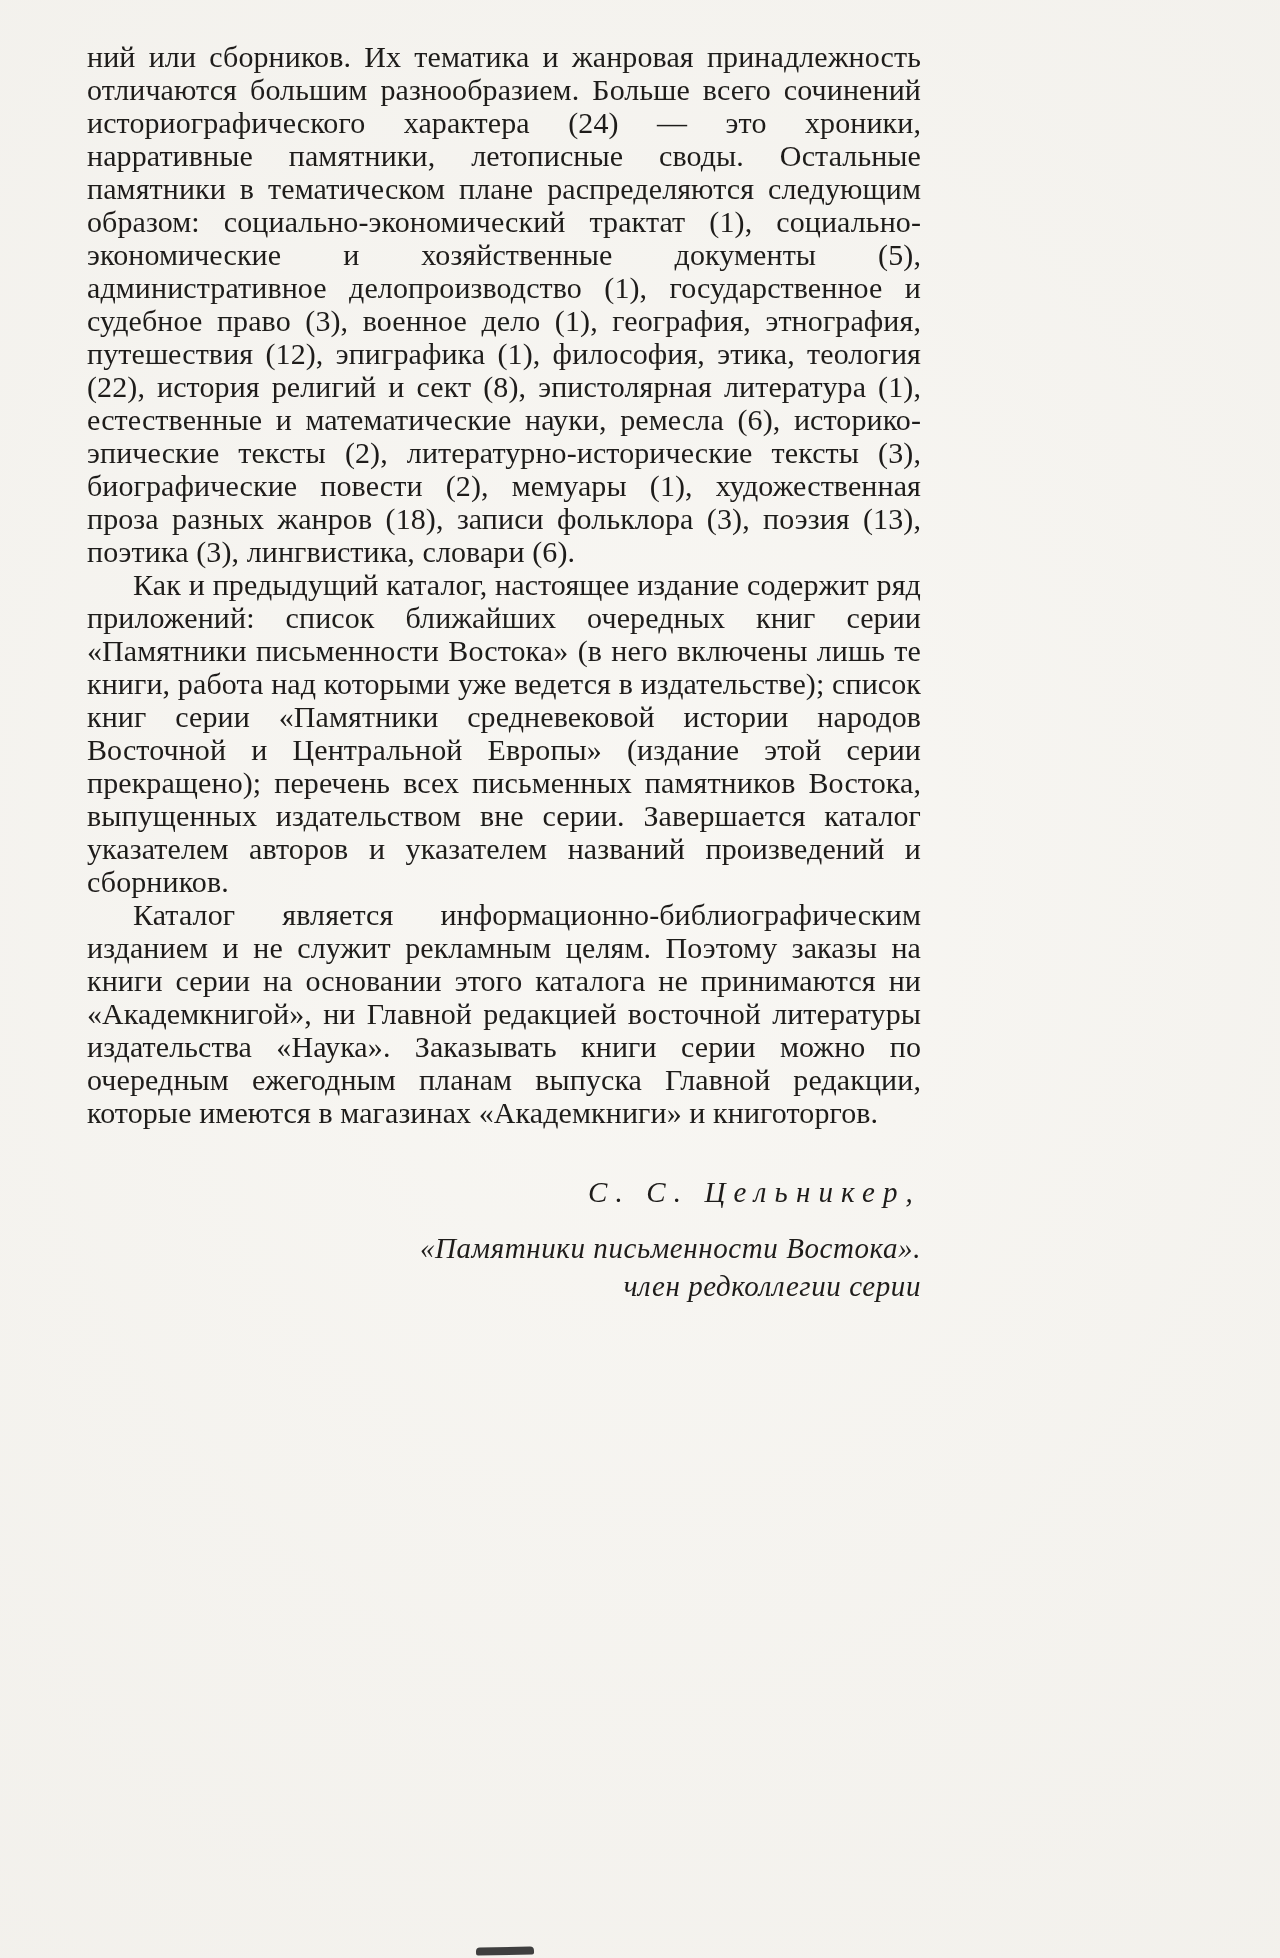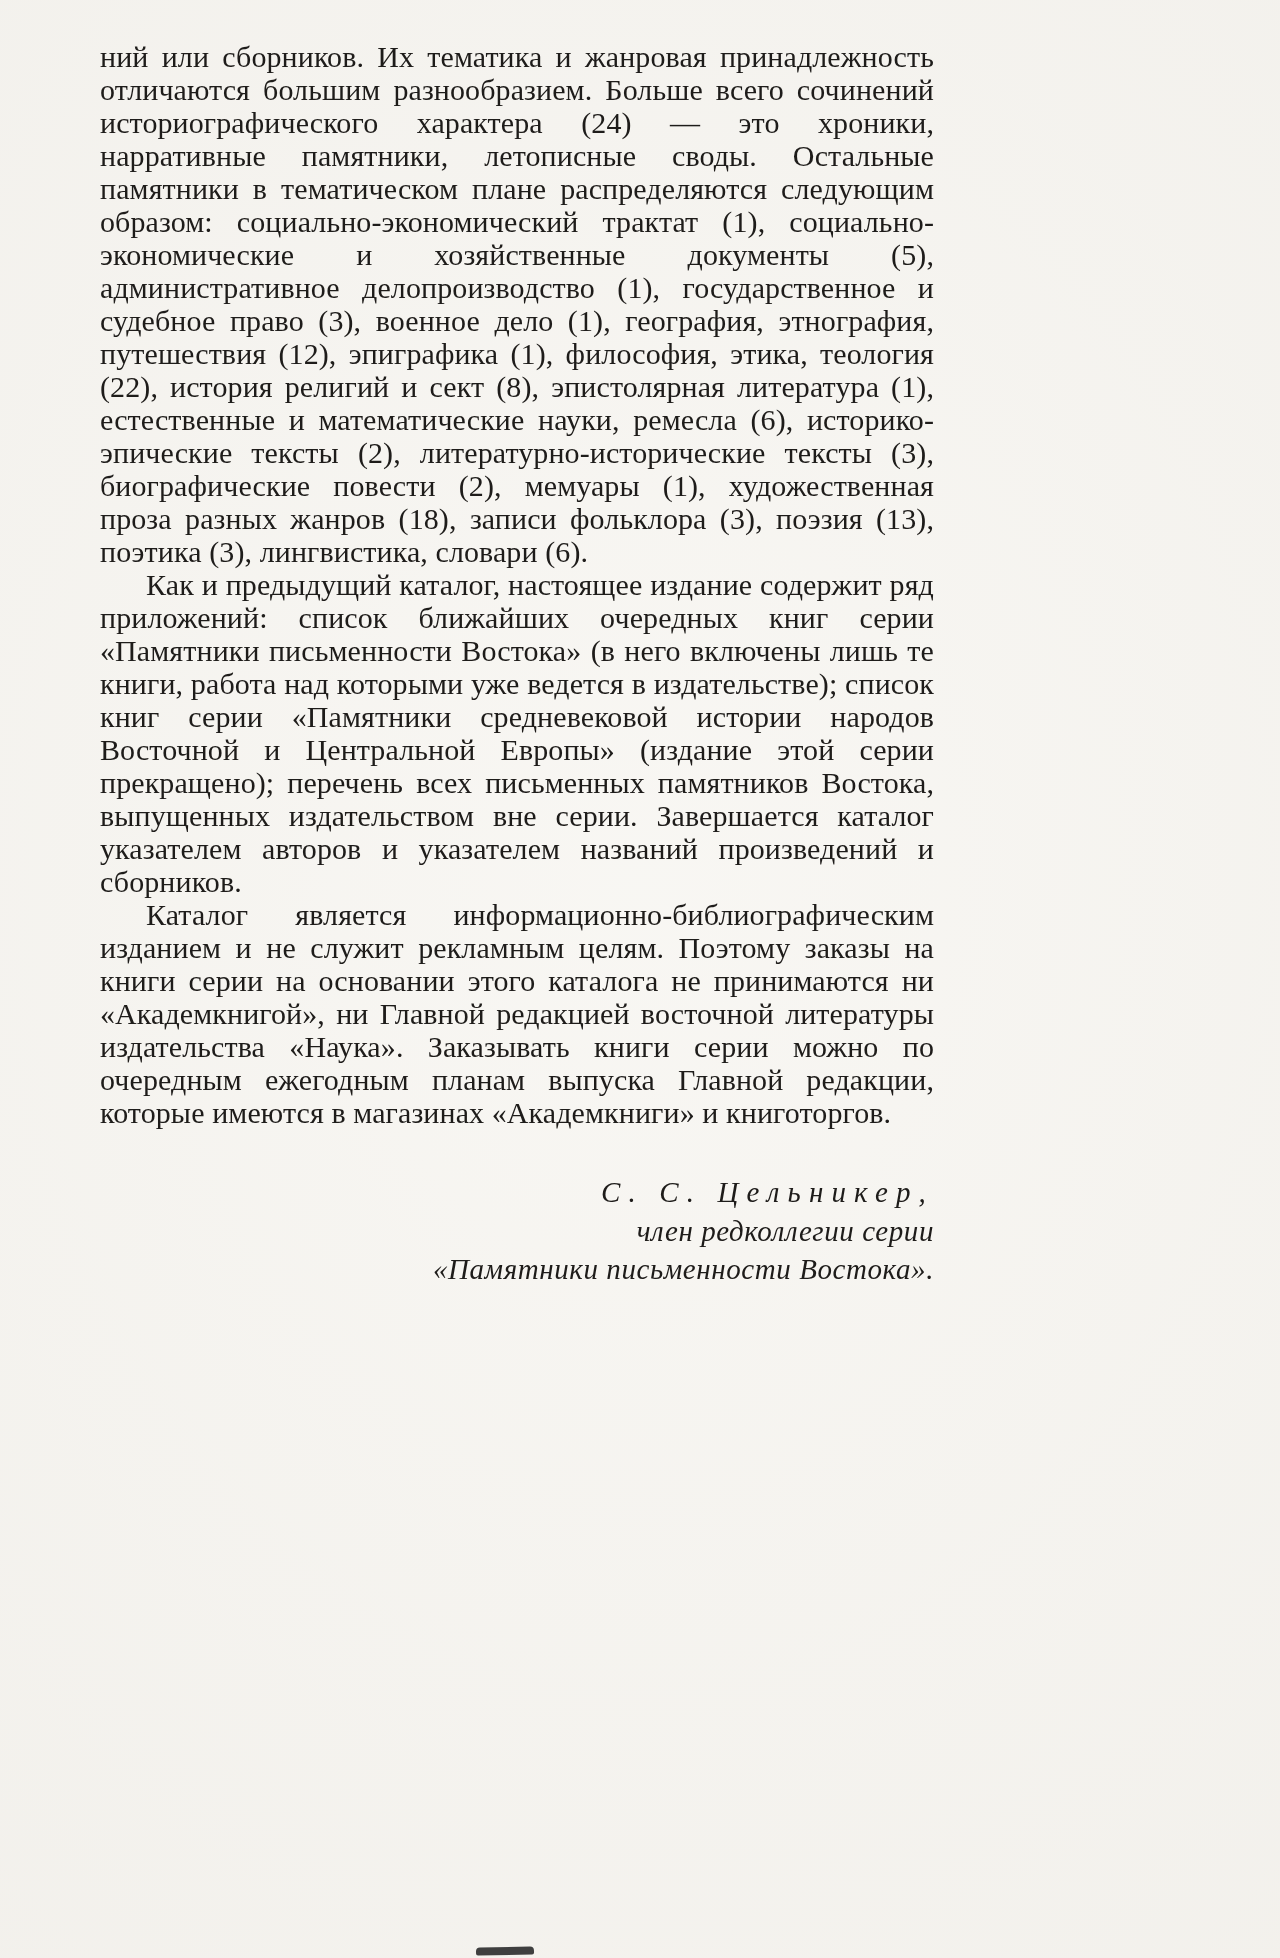--- a/index.html
+++ b/index.html
@@ -20,21 +20,21 @@
   .page {
     position: absolute;
     inset: 0;
     
     background:
       radial-gradient(ellipse 120% 100% at 50% 45%, rgba(255,255,255,0.25), rgba(0,0,0,0.02) 85%),
       var(--paper);
   }
   .text-block {
     position: absolute;
-    left: 100px;
+    left: 87px;
     top: 40px;
     width: 834px;
   }
   p.para {
     margin: 0;
     font-size: 30px;
     line-height: 33px;
     text-align: justify;
     text-indent: 46px;
     letter-spacing: 0.1px;
@@ -44,21 +44,21 @@
   .signature {
     margin-top: 44px;
     text-align: right;
     font-style: italic;
     font-size: 29px;
     line-height: 38px;
     color: var(--ink);
   }
   .sig-name {
     letter-spacing: 0.28em;
-    margin-bottom: 1px;
+    margin-bottom: 18px;
   }
   .sig-line { letter-spacing: 0.02em; }
   .scan-artifact {
     position: absolute;
     left: 476px;
     top: 1947px;
     width: 58px;
     height: 8px;
     background: #2b2b2b;
     border-radius: 4px 4px 2px 2px;
@@ -73,20 +73,20 @@
   <div class="text-block">
 
     <p class="para no-indent">ний или сборников. Их тематика и жанровая принадлежность отличаются большим разнообразием. Больше всего сочинений историографического характера (24) — это хроники, нарративные памятники, летописные своды. Остальные памятники в тематическом плане распределяются следующим образом: социально-экономический трактат (1), социально-экономические и хозяйственные документы (5), административное делопроизводство (1), государственное и судебное право (3), военное дело (1), география, этнография, путешествия (12), эпиграфика (1), философия, этика, теология (22), история религий и сект (8), эпистолярная литература (1), естественные и математические науки, ремесла (6), историко-эпические тексты (2), литературно-исторические тексты (3), биографические повести (2), мемуары (1), художественная проза разных жанров (18), записи фольклора (3), поэзия (13), поэтика (3), лингвистика, словари (6).</p>
 
     <p class="para">Как и предыдущий каталог, настоящее издание содержит ряд приложений: список ближайших очередных книг серии «Памятники письменности Востока» (в него включены лишь те книги, работа над которыми уже ведется в издательстве); список книг серии «Памятники средневековой истории народов Восточной и Центральной Европы» (издание этой серии прекращено); перечень всех письменных памятников Востока, выпущенных издательством вне серии. Завершается каталог указателем авторов и указателем названий произведений и сборников.</p>
 
     <p class="para">Каталог является информационно-библиографическим изданием и не служит рекламным целям. Поэтому заказы на книги серии на основании этого каталога не принимаются ни «Академкнигой», ни Главной редакцией восточной литературы издательства «Наука». Заказывать книги серии можно по очередным ежегодным планам выпуска Главной редакции, которые имеются в магазинах «Академкниги» и книготоргов.</p>
 
     <div class="signature">
       <div class="sig-name">С. С. Цельникер,</div>
+      <div class="sig-line">«Памятники письменности Востока».</div>
       <div class="sig-line">член редколлегии серии</div>
-      <div class="sig-line">«Памятники письменности Востока».</div>
     </div>
 
   </div>
 
   <div class="scan-artifact"></div>
 </div>
 
 </body></html>

